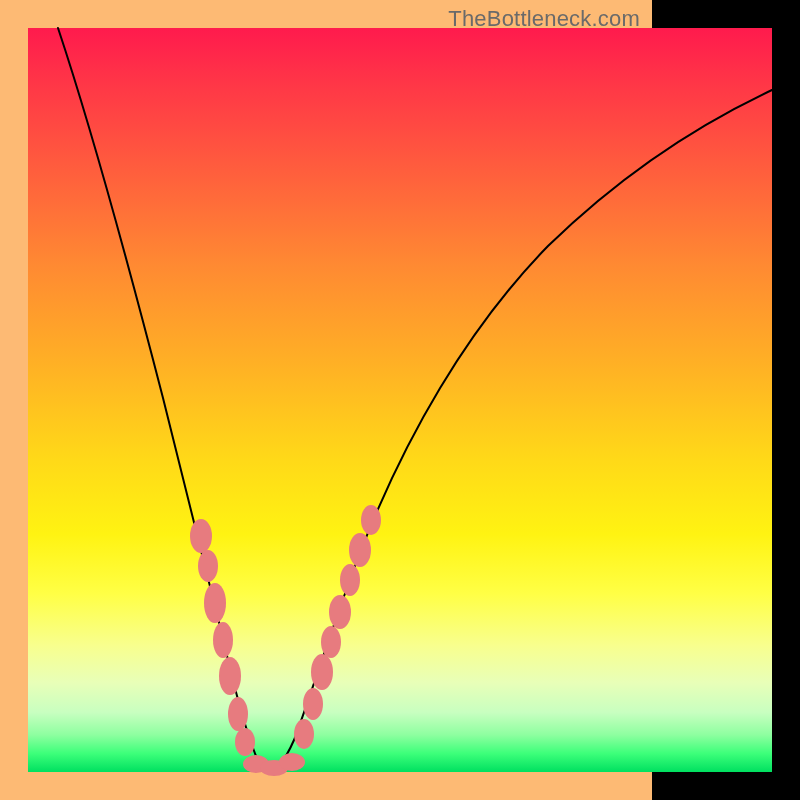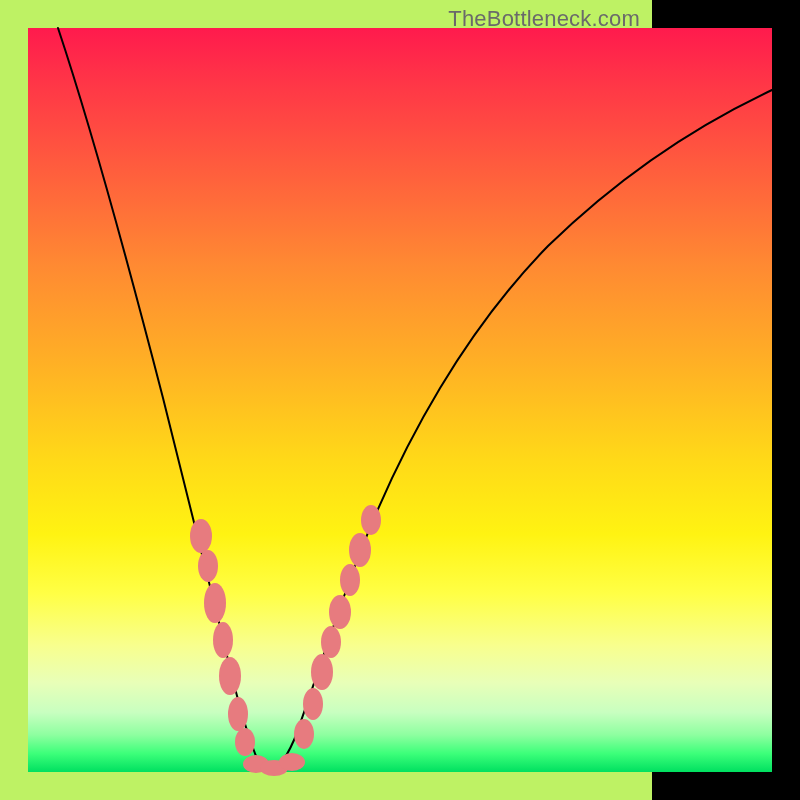--- a/index.html
+++ b/index.html
@@ -8,21 +8,21 @@
     width: 800px;
     height: 800px;
     background: #000;
     overflow: hidden;
     font-family: Arial, Helvetica, sans-serif;
   }
   .stage {
     position: relative;
     width: 652px;
     height: 800px;
-    background: #bef264;
+    background: #fdba74;
   }
   .plot {
     position: absolute;
     left: 28px;
     top: 28px;
     width: 744px;
     height: 744px;
     
     background: linear-gradient(
       to bottom,

